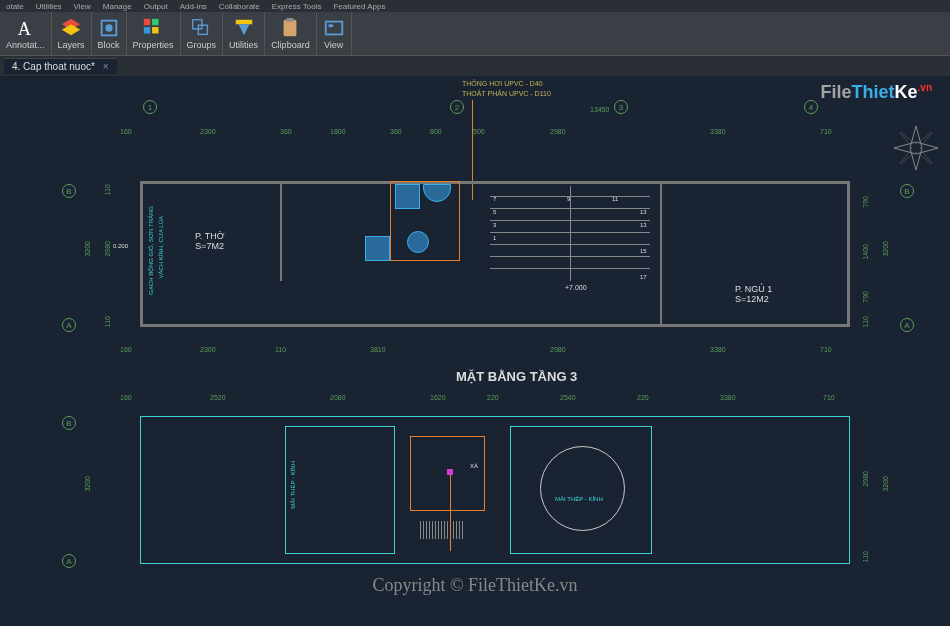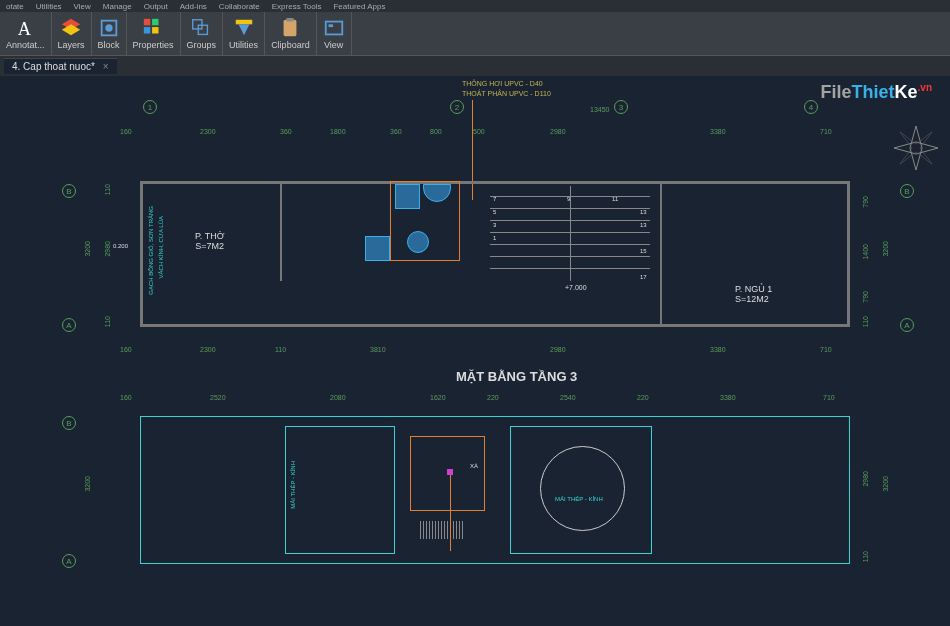--- a/index.html
+++ b/index.html
@@ -284,13 +284,14 @@
   <div class="circle-large" style="left:540px;top:370px;width:85px;height:85px"></div>
 
   <div class="drawing-text cyan tiny vertical" style="left:290px;top:385px">MÁI THÉP - KÍNH</div>
   <div class="drawing-text cyan tiny" style="left:555px;top:420px">MÁI THÉP - KÍNH</div>
   <div class="drawing-text tiny" style="left:470px;top:387px">XẢ</div>
 
   <div style="position:absolute;left:420px;top:445px;width:45px;height:18px;background:repeating-linear-gradient(90deg,#888 0,#888 1px,transparent 1px,transparent 3px)"></div>
   <div class="vline" style="left:450px;top:395px;height:80px;background:#e08030"></div>
   <div style="position:absolute;left:447px;top:393px;width:6px;height:6px;background:#d040d0"></div>
 
+  <div class="watermark">Copyright © FileThietKe.vn</div>
 </div>
 
 </body></html>

